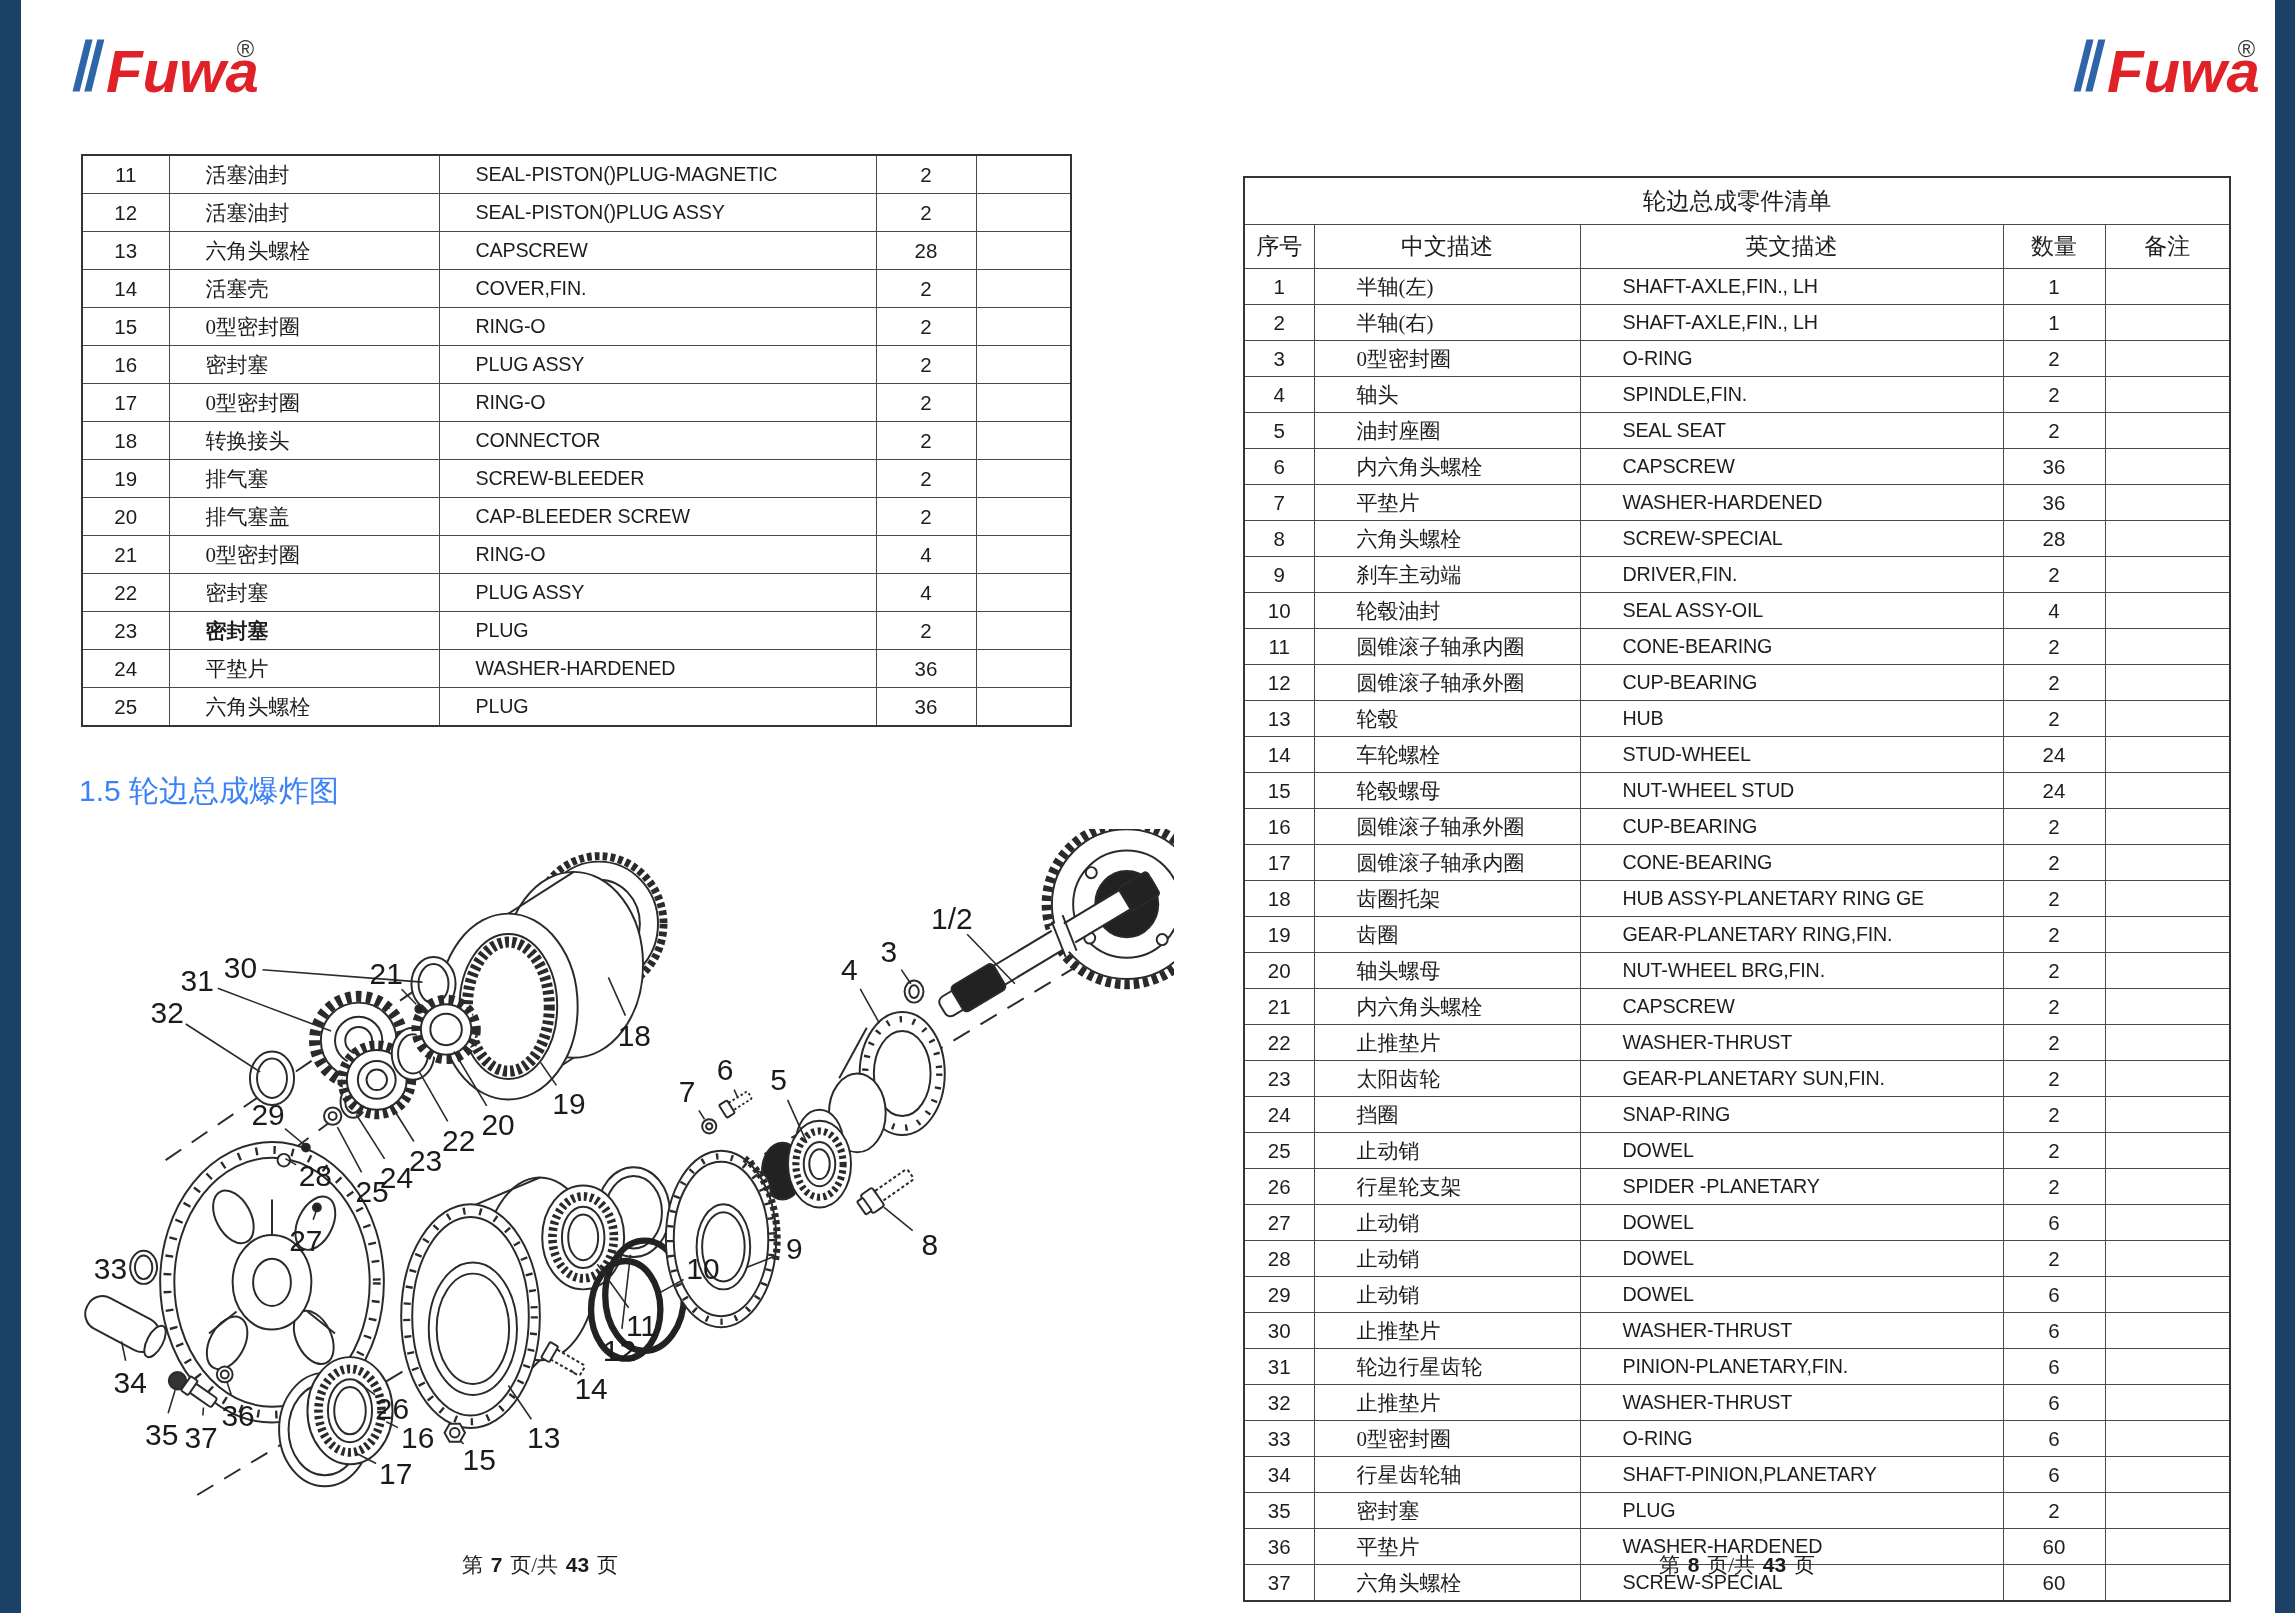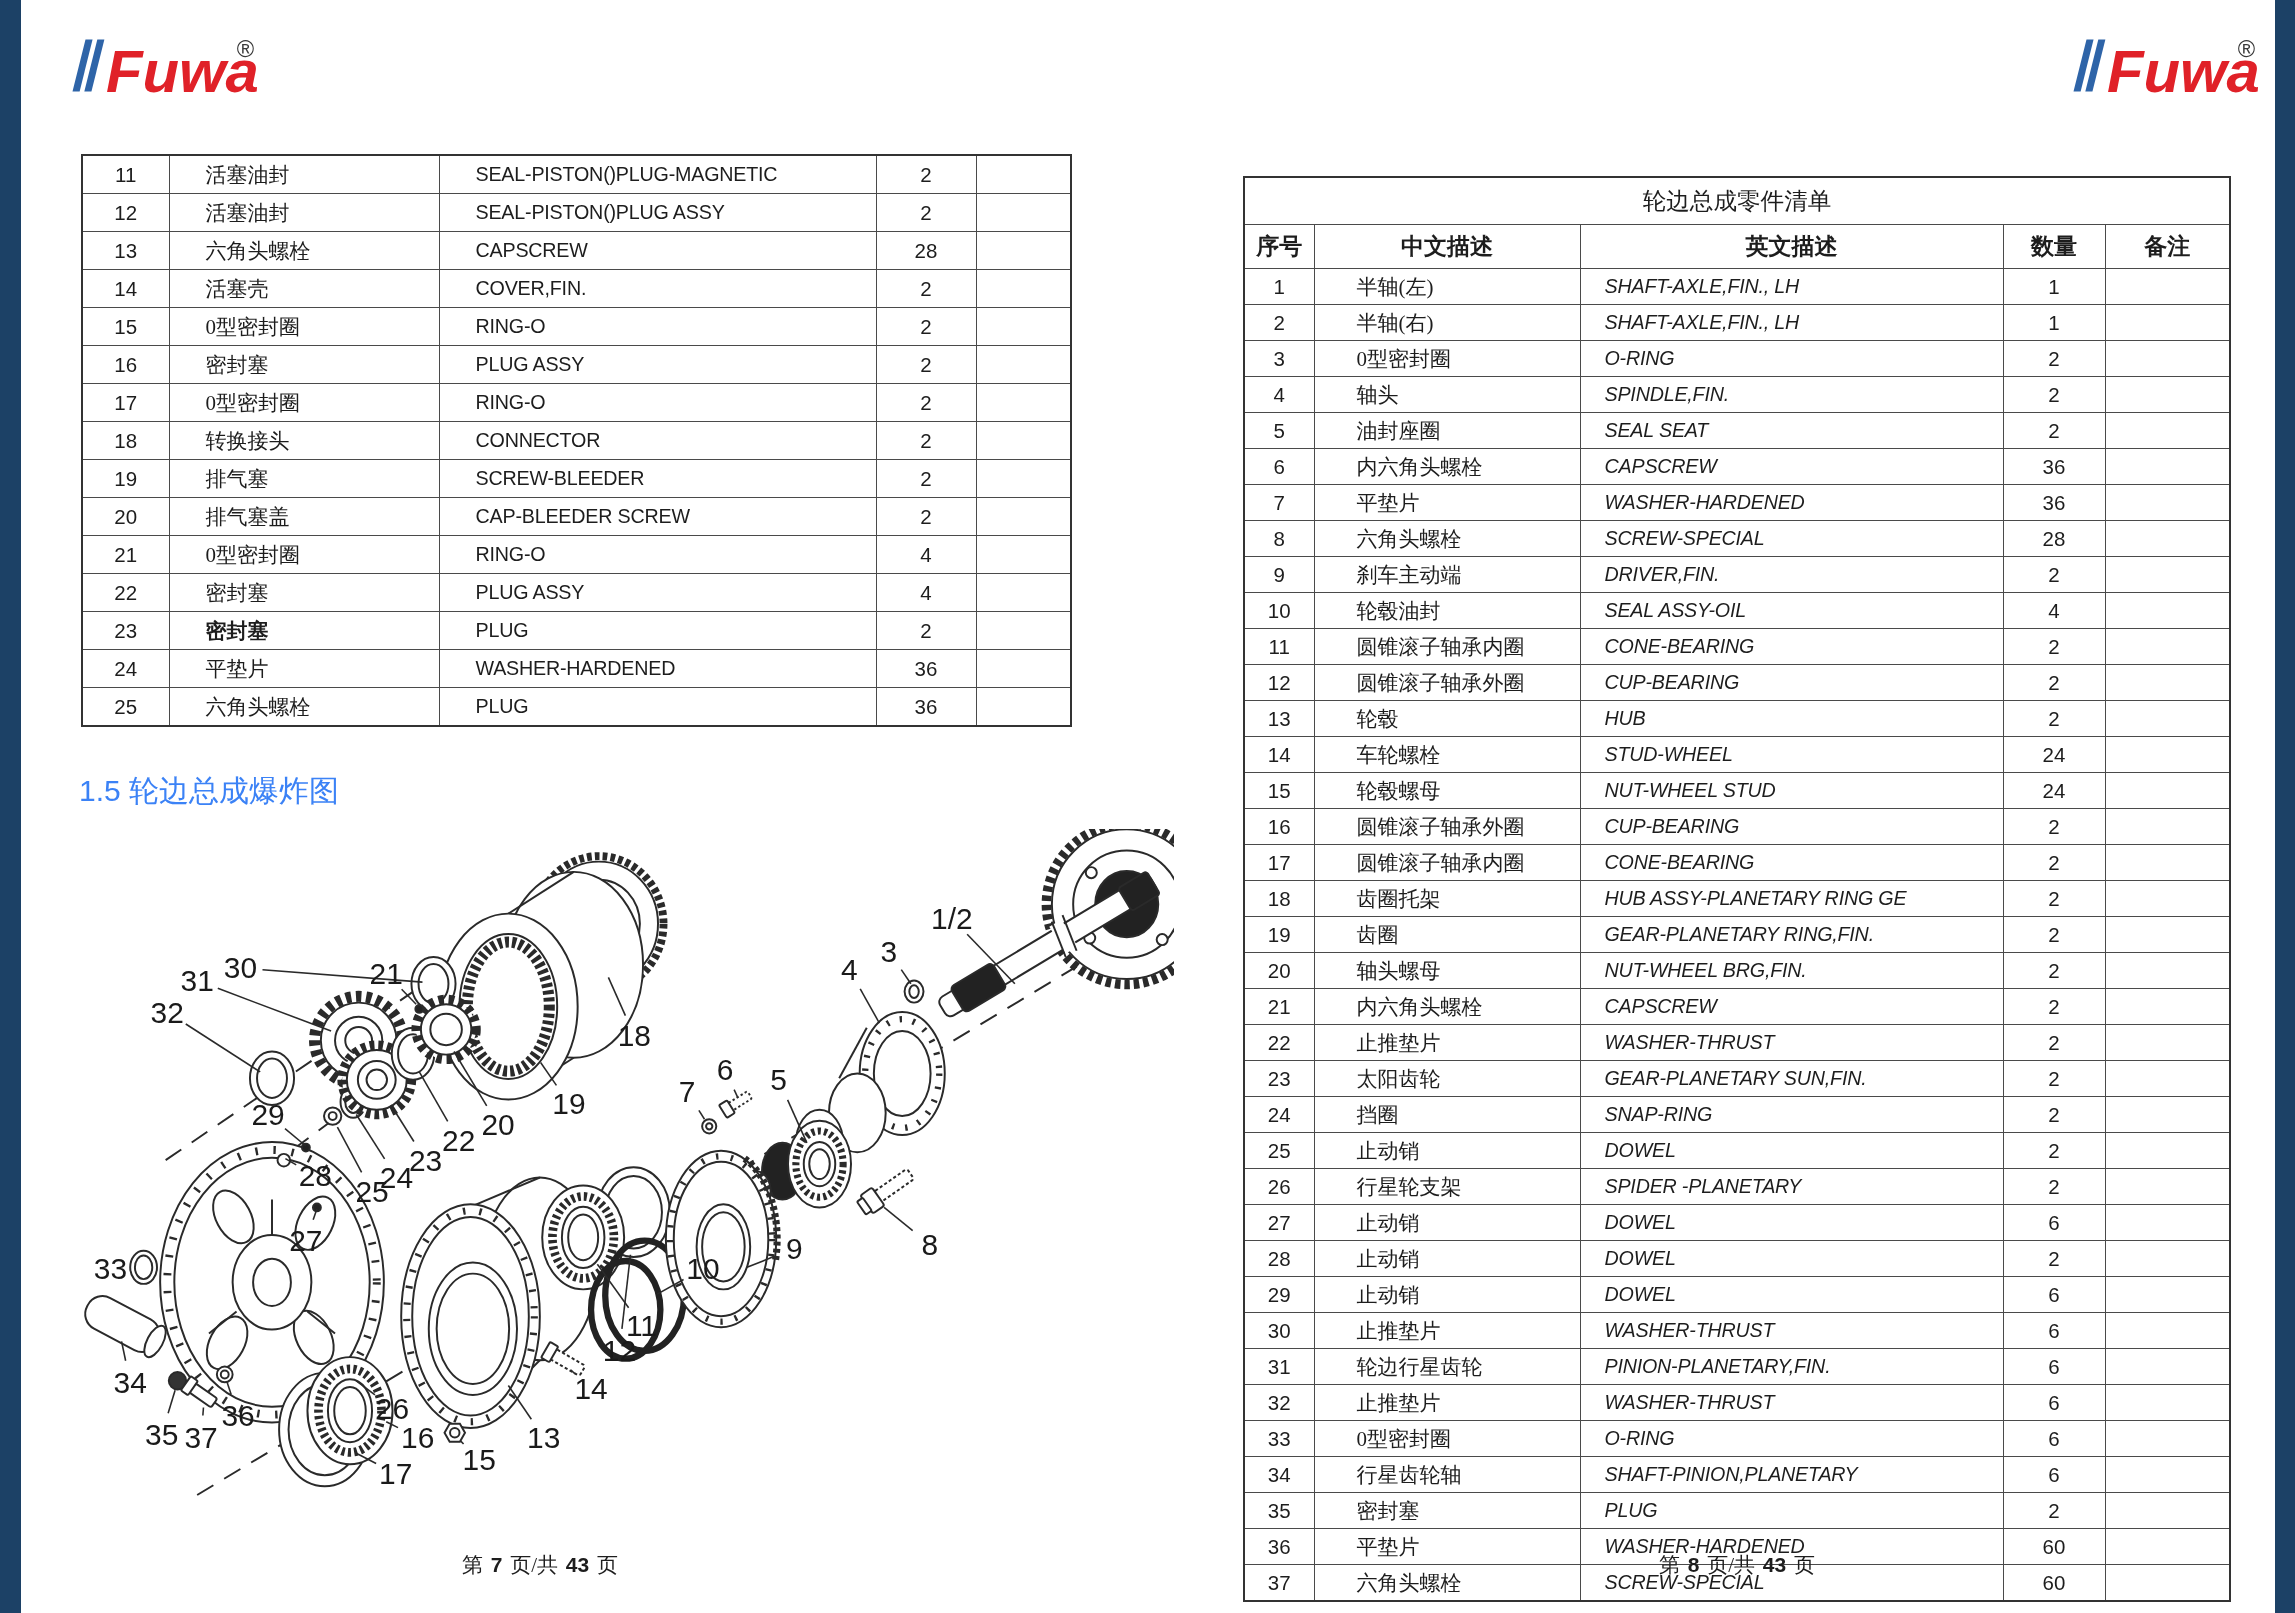--- a/index.html
+++ b/index.html
@@ -18,23 +18,23 @@
   table.parts{border:2.4px solid #333;}
   table.left-t{left:81px;top:154px;width:988px;}
   table.right-t{left:1243px;top:156px;width:987px;margin-top:20px;}
   table.left-t td{height:35px;}
   table.right-t td{height:33px;}
   td.c-no,td.c-qty{text-align:center;font-family:"Liberation Sans",sans-serif;font-size:20.5px;}
   td.c-cn{padding-left:36px;font-family:"Liberation Serif",serif;font-size:21px;}
   td.c-en{padding-left:36px;font-family:"Liberation Sans",sans-serif;font-size:19.7px;letter-spacing:-0.2px;}
   td.c-rm{font-size:19.7px;}
   table.right-t td.c-cn{padding-left:42px;}
-  table.right-t td.c-en{padding-left:24px;font-style:italic;}
+  table.right-t td.c-en{padding-left:42px;}
   th.t-title{height:44px;text-align:center;font-weight:normal;font-size:23.6px;font-family:"Liberation Serif",serif;}
-  tr.hdr th{height:41px;text-align:center;font-weight:bold;font-size:23px;font-family:"Liberation Serif",serif;}
+  tr.hdr th{height:41px;text-align:center;font-weight:normal;font-size:23px;font-family:"Liberation Serif",serif;}
 
   .section-heading{position:absolute;left:79px;top:771px;font-family:Liberation Sans, sans-serif;
                    font-size:30px;color:#3b82f6;}
 
   .diagram-wrap{position:absolute;left:79px;top:829px;width:1095px;height:686px;}
   .diagram-wrap svg{width:100%;height:100%;}
 
   .footer{position:absolute;top:1551px;width:410px;text-align:center;font-size:21px;
           font-family:"Liberation Serif",serif;color:#1d1d1d;}
   .footer.fl{left:335px;}

